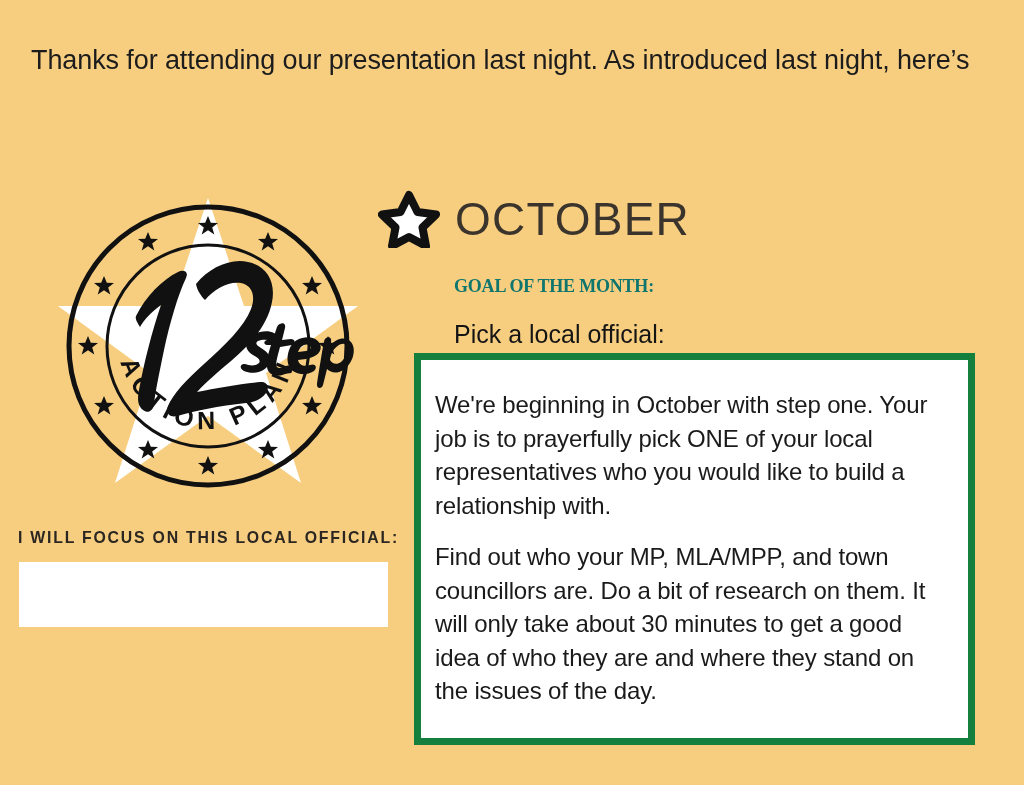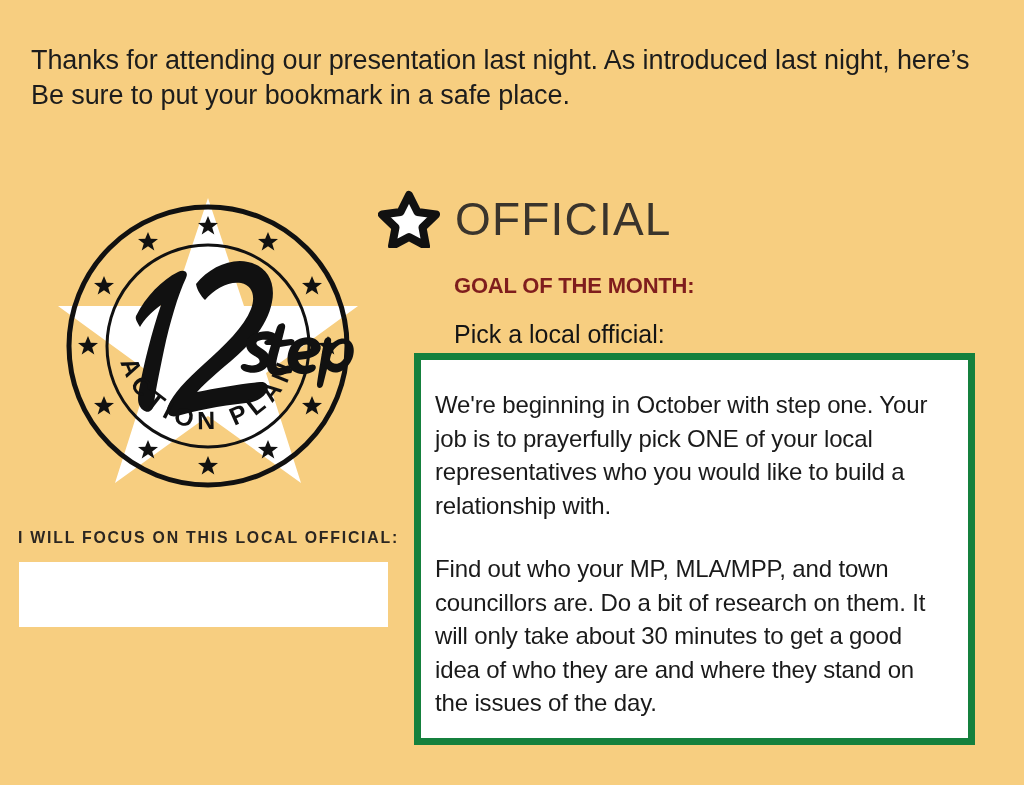--- a/index.html
+++ b/index.html
@@ -65,25 +65,26 @@
     font-family: "Liberation Sans", sans-serif;
     -webkit-text-stroke: 0px;
     transform: scaleY(1.02);
   }
 
   
   #goal-title {
     position: absolute;
     left: 454px;
     top: 271px;
-    font-size: 22px;
+    font-size: 18px;
     line-height: 30px;
     font-weight: bold;
     letter-spacing: -0.2px;
-    color: #7f1d1d;
+    color: #0f766e;
+    font-family: Liberation Serif, serif;
   }
   #goal-sub {
     position: absolute;
     left: 454px;
     top: 319px;
     font-size: 25px;
     line-height: 30px;
     color: #141414;
     text-underline-offset: 5px;
     text-decoration-thickness: 2px;
@@ -101,21 +102,21 @@
     box-sizing: border-box;
     padding: 28px 20px 0 14px;
   }
   #desc-box p {
     margin: 0;
     font-size: 24px;
     line-height: 33.5px;
     color: #1a1a1a;
     letter-spacing: -0.15px;
   }
-  #desc-box p + p { margin-top: 30px; }
+  #desc-box p + p { margin-top: 18px; }
 
   
   #focus-label {
     position: absolute;
     left: 18px;
     top: 528px;
     font-size: 16.5px;
     font-weight: bold;
     letter-spacing: 1.85px;
     color: #2b2621;
@@ -139,21 +140,20 @@
     font-family: "Liberation Sans", sans-serif;
   }
 </style>
 </head>
 <body>
 
 <div id="page">
 
   <div id="intro">
     <span class="ln">Thanks for attending our presentation last night. As introduced last night, here’s</span>
-    <span class="ln">Be sure to put your bookmark in a safe place.</span>
   </div>
 
   <div id="logo-badge">
     <svg viewBox="0 0 300 315" xmlns="http://www.w3.org/2000/svg">
       <defs>
         <path id="arcpath" d="M 62 170 A 90 90 0 0 0 238 170" fill="none"></path>
         <g id="ministar">
           <polygon points="0,-10 2.8,-3.2 10,-3.1 4.2,1.4 6.3,8.4 0,4.2 -6.3,8.4 -4.2,1.4 -10,-3.1 -2.8,-3.2" fill="#111111"></polygon>
         </g>
       </defs>
@@ -198,21 +198,21 @@
       </text>
     </svg>
   </div>
 
   <div id="month-header">
     <span id="month-star">
       <svg viewBox="0 0 62 58" xmlns="http://www.w3.org/2000/svg">
         <polygon points="31,5 39.5,22 58,24.5 44.5,37.5 48,56 31,47 14,56 17.5,37.5 4,24.5 22.5,22" fill="#ffffff" stroke="#111111" stroke-width="8" stroke-linejoin="round"></polygon>
       </svg>
     </span>
-    <span id="month-name">OFFICIAL</span>
+    <span id="month-name">OCTOBER</span>
   </div>
 
   <div id="goal-title">GOAL OF THE MONTH:</div>
   <div id="goal-sub">Pick a local official:</div>
 
   <div id="desc-box">
     <p>We're beginning in October with step one. Your job is to prayerfully pick ONE of your local representatives who you would like to build a relationship with.</p>
     <p>Find out who your MP, MLA/MPP, and town councillors are. Do a bit of research on them. It will only take about 30 minutes to get a good idea of who they are and where they stand on the issues of the day.</p>
   </div>
 

